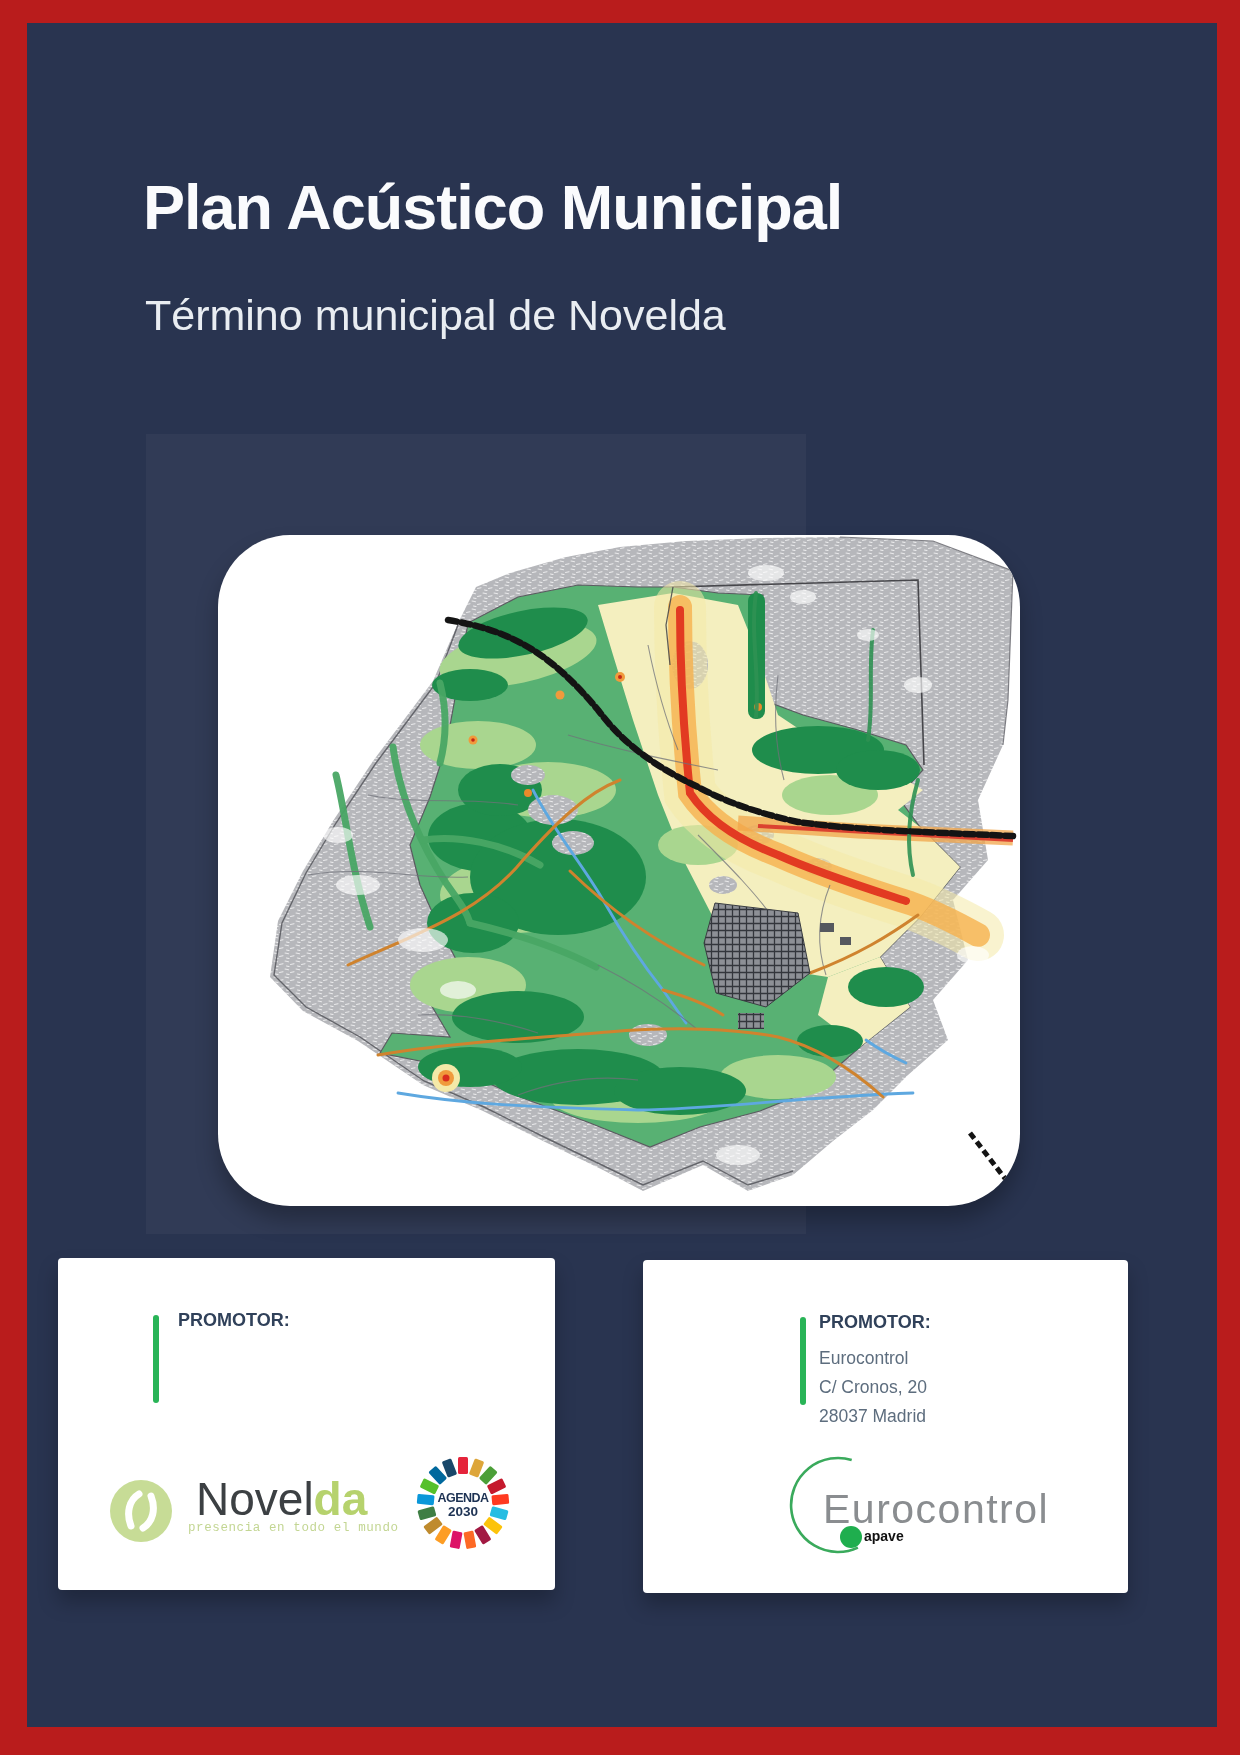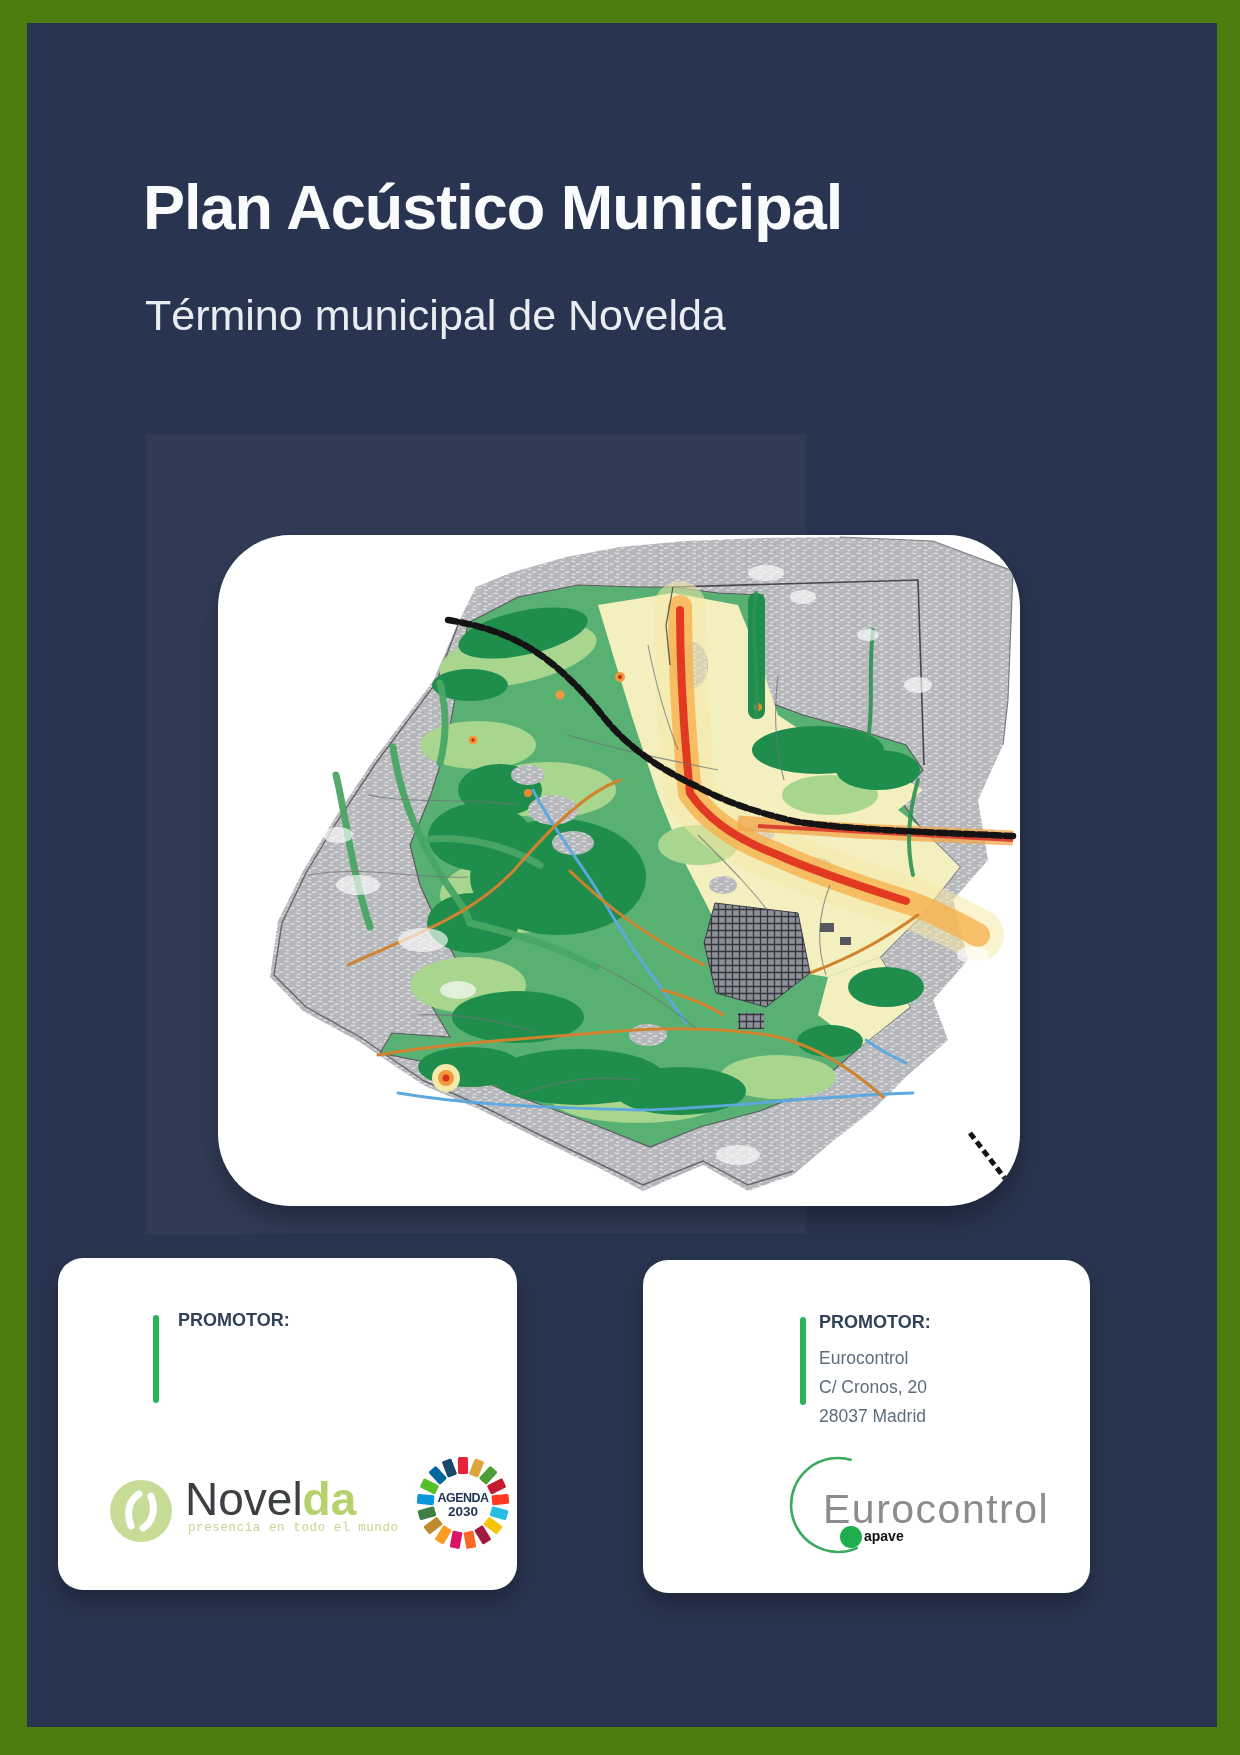--- a/index.html
+++ b/index.html
@@ -1,41 +1,41 @@
 <!DOCTYPE html>
 <html><head>
 <meta charset="utf-8">
 <style>
   html,body{margin:0;padding:0;background:#ffffff;}
-  .page{position:relative;width:1240px;height:1755px;background:#4d7c0f;overflow:hidden;
+  .page{position:relative;width:1240px;height:1755px;background:#b91c1c;overflow:hidden;
         font-family:"Liberation Sans",sans-serif;}
   .navy{position:absolute;left:27px;top:23px;width:1190px;height:1704px;background:#293450;}
   .title{position:absolute;left:116px;top:148px;margin:0;color:#fafbfd;font-size:63px;
          font-weight:700;letter-spacing:-1px;}
   .subtitle{position:absolute;left:116px;top:266px;margin:2px;color:#e9edf2;font-size:43px;
          font-weight:400;}
   .ph-highlight{position:absolute;left:119px;top:411px;width:660px;height:800px;
          background:rgba(255,255,255,0.04);}
   .map-card{position:absolute;left:191px;top:512px;width:802px;height:671px;background:#ffffff;
          border-radius:72px;overflow:hidden;box-shadow:0 14px 22px rgba(0,0,0,0.28);}
   .map-card svg{display:block;}
-  .card{position:absolute;background:#ffffff;border-radius:25px;
-         box-shadow:0 12px 20px rgba(0,0,0,0.25);}
+  .card{position:absolute;background:#ffffff;border-radius:4px;
+         box-shadow:0 12px 20px rgba(0,0,0,0.25);padding-left:38px;}
   .card-promoter{left:31px;top:1235px;width:459px;height:332px;}
   .card-redactor{left:616px;top:1237px;width:447px;height:333px;}
   .accent-bar{position:absolute;width:6px;height:88px;background:#29b457;border-radius:3px;}
   .card-label{position:absolute;margin:0;font-size:18px;font-weight:700;color:#30415a;}
   .card-lines{position:absolute;font-size:17.5px;line-height:29px;color:#5d6d7e;}
   .card-lines div{white-space:nowrap;}
   
   .card-promoter .accent-bar{left:95px;top:57px;}
   .card-promoter .card-label{left:120px;top:52px;}
   .card-promoter .card-lines{left:120px;top:84px;}
   .novelda-logo{position:absolute;left:48px;top:218px;width:70px;height:70px;}
-  .novelda-word{position:absolute;left:127px;top:218px;font-size:46px;line-height:46px;
+  .novelda-word{position:absolute;left:138px;top:218px;font-size:46px;line-height:46px;
          font-weight:400;letter-spacing:0;}
   .novelda-word .p1{color:#3c4043;}
   .novelda-word .p2{color:#b6d26d;font-weight:700;}
   .novelda-tag{position:absolute;left:130px;top:263px;font-size:12.5px;color:#c3d693;
          letter-spacing:0.6px;font-family:Liberation Mono, monospace;}
   .sdg-wheel{position:absolute;left:358px;top:198px;width:94px;height:94px;}
   
   .card-redactor .accent-bar{left:157px;top:57px;}
   .card-redactor .card-label{left:176px;top:52px;}
   .card-redactor .card-lines{left:176px;top:84px;}

